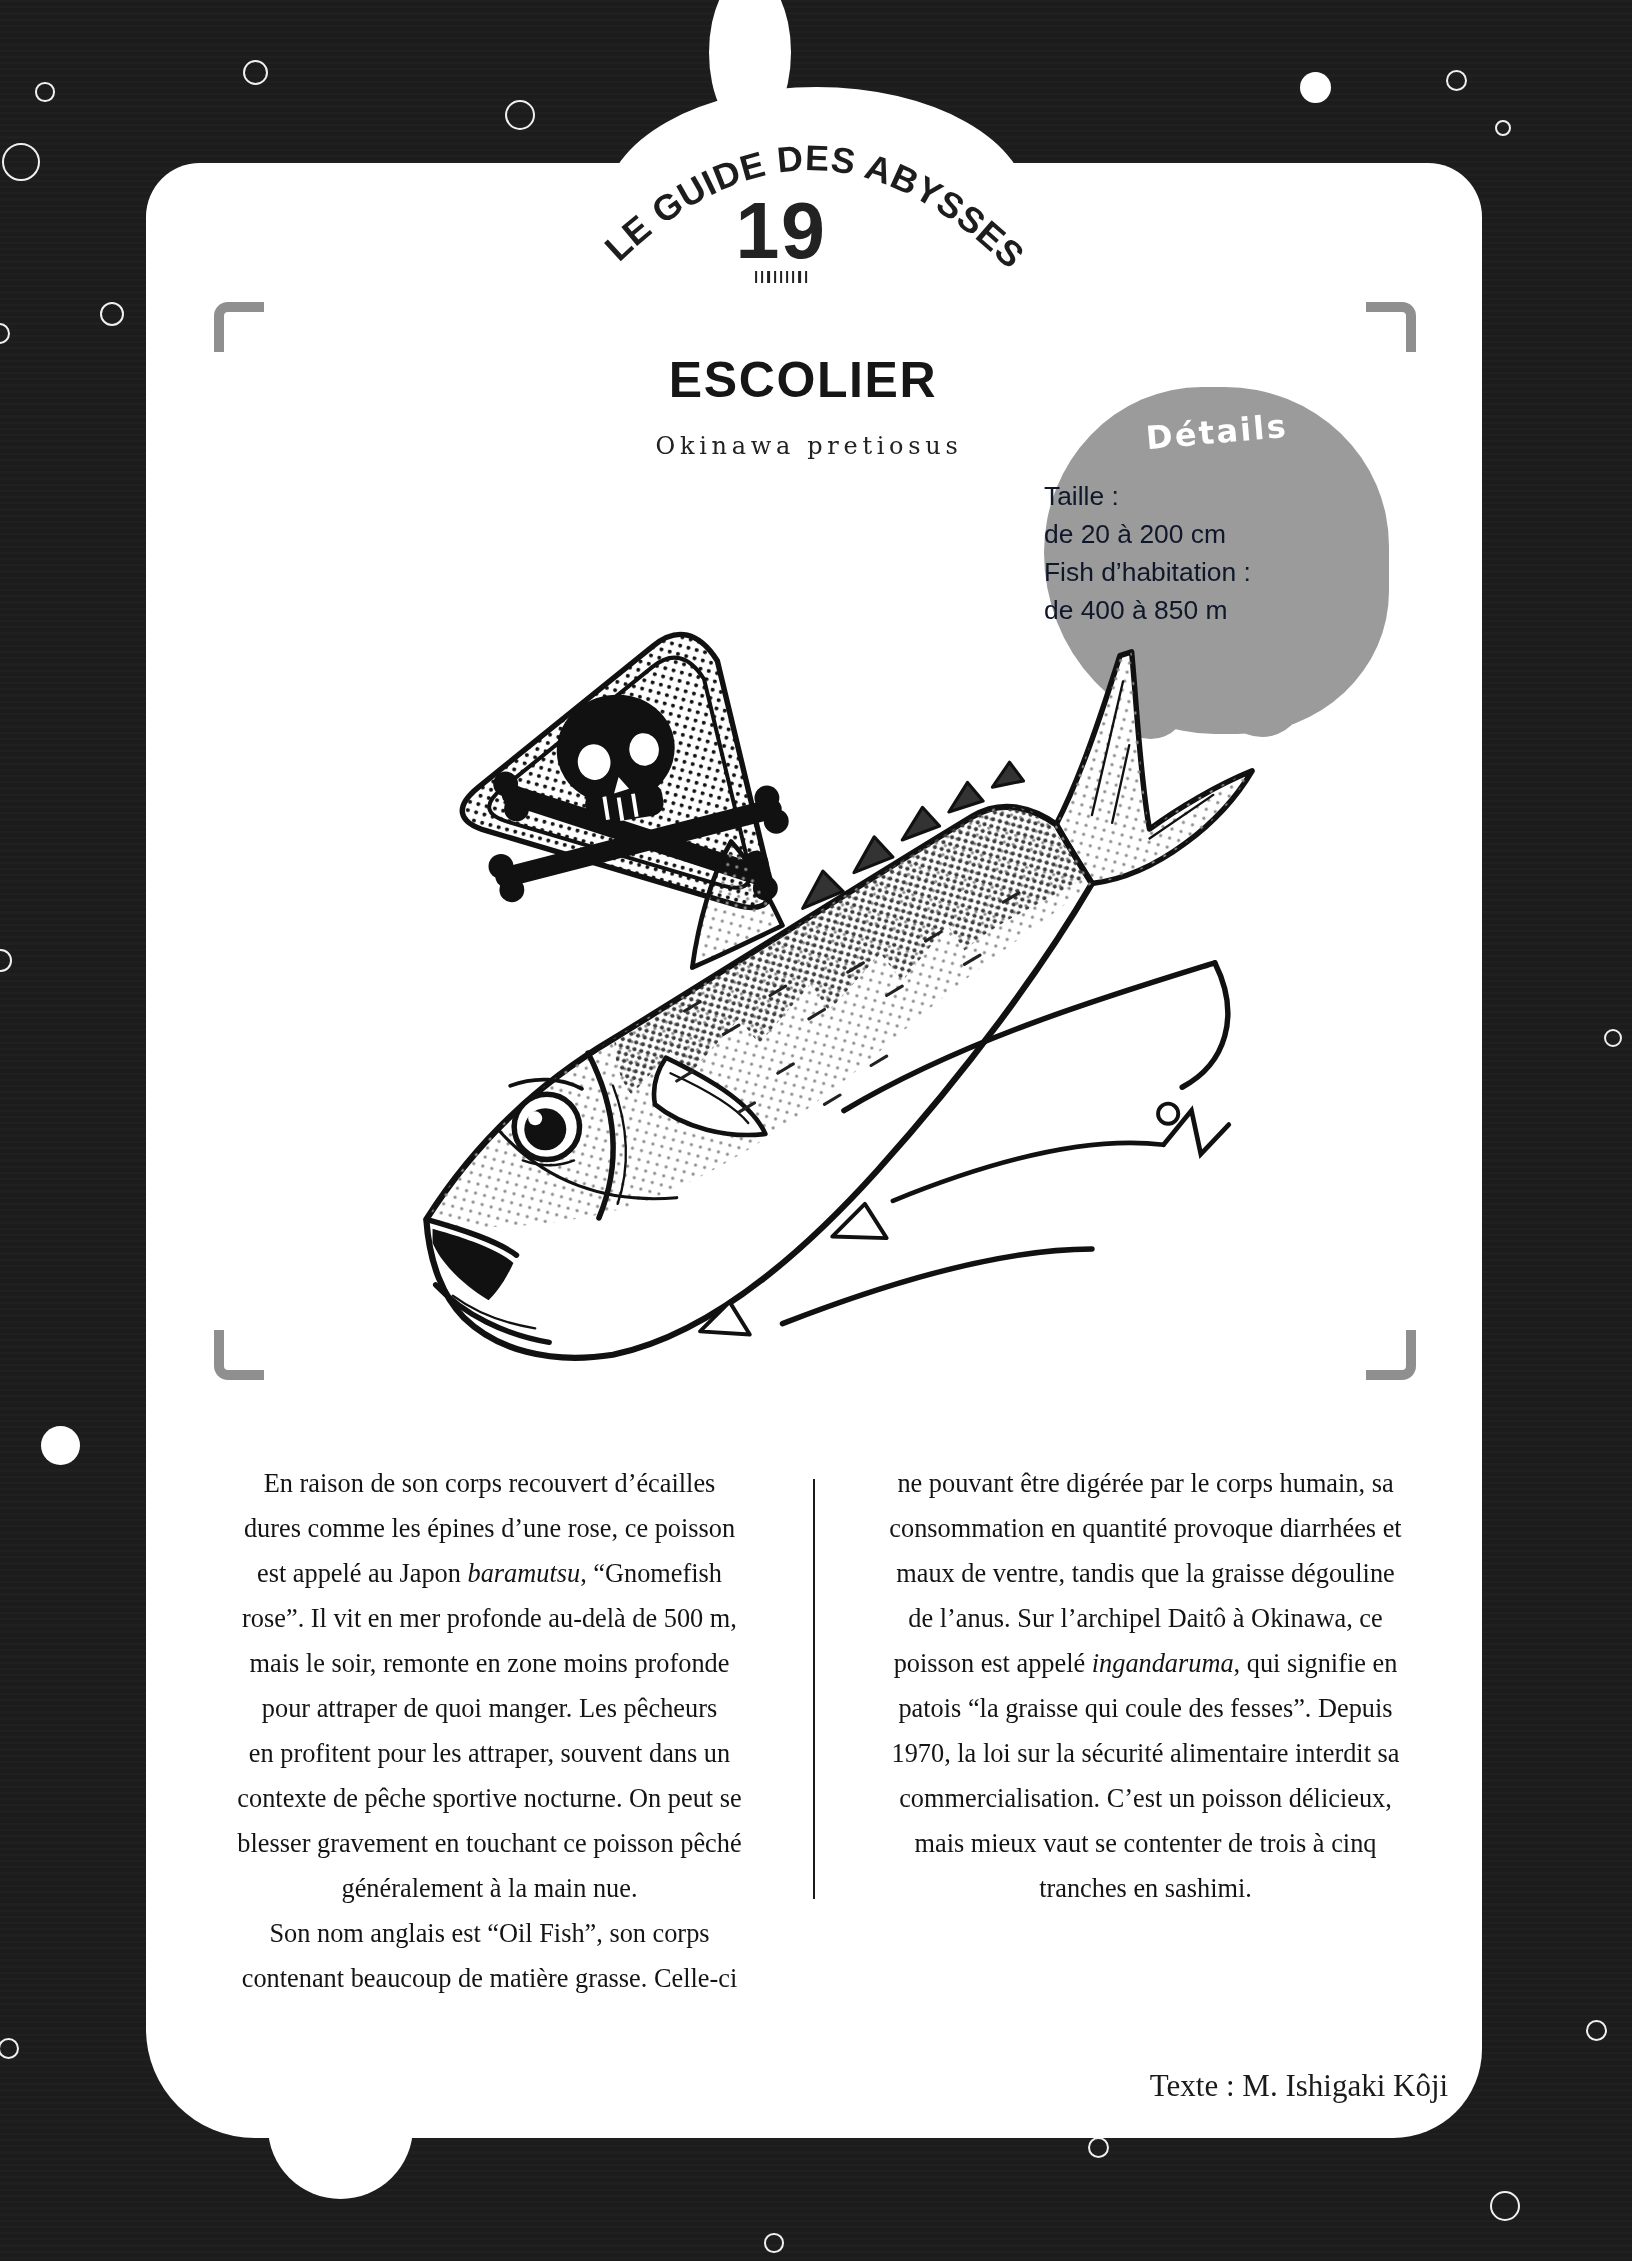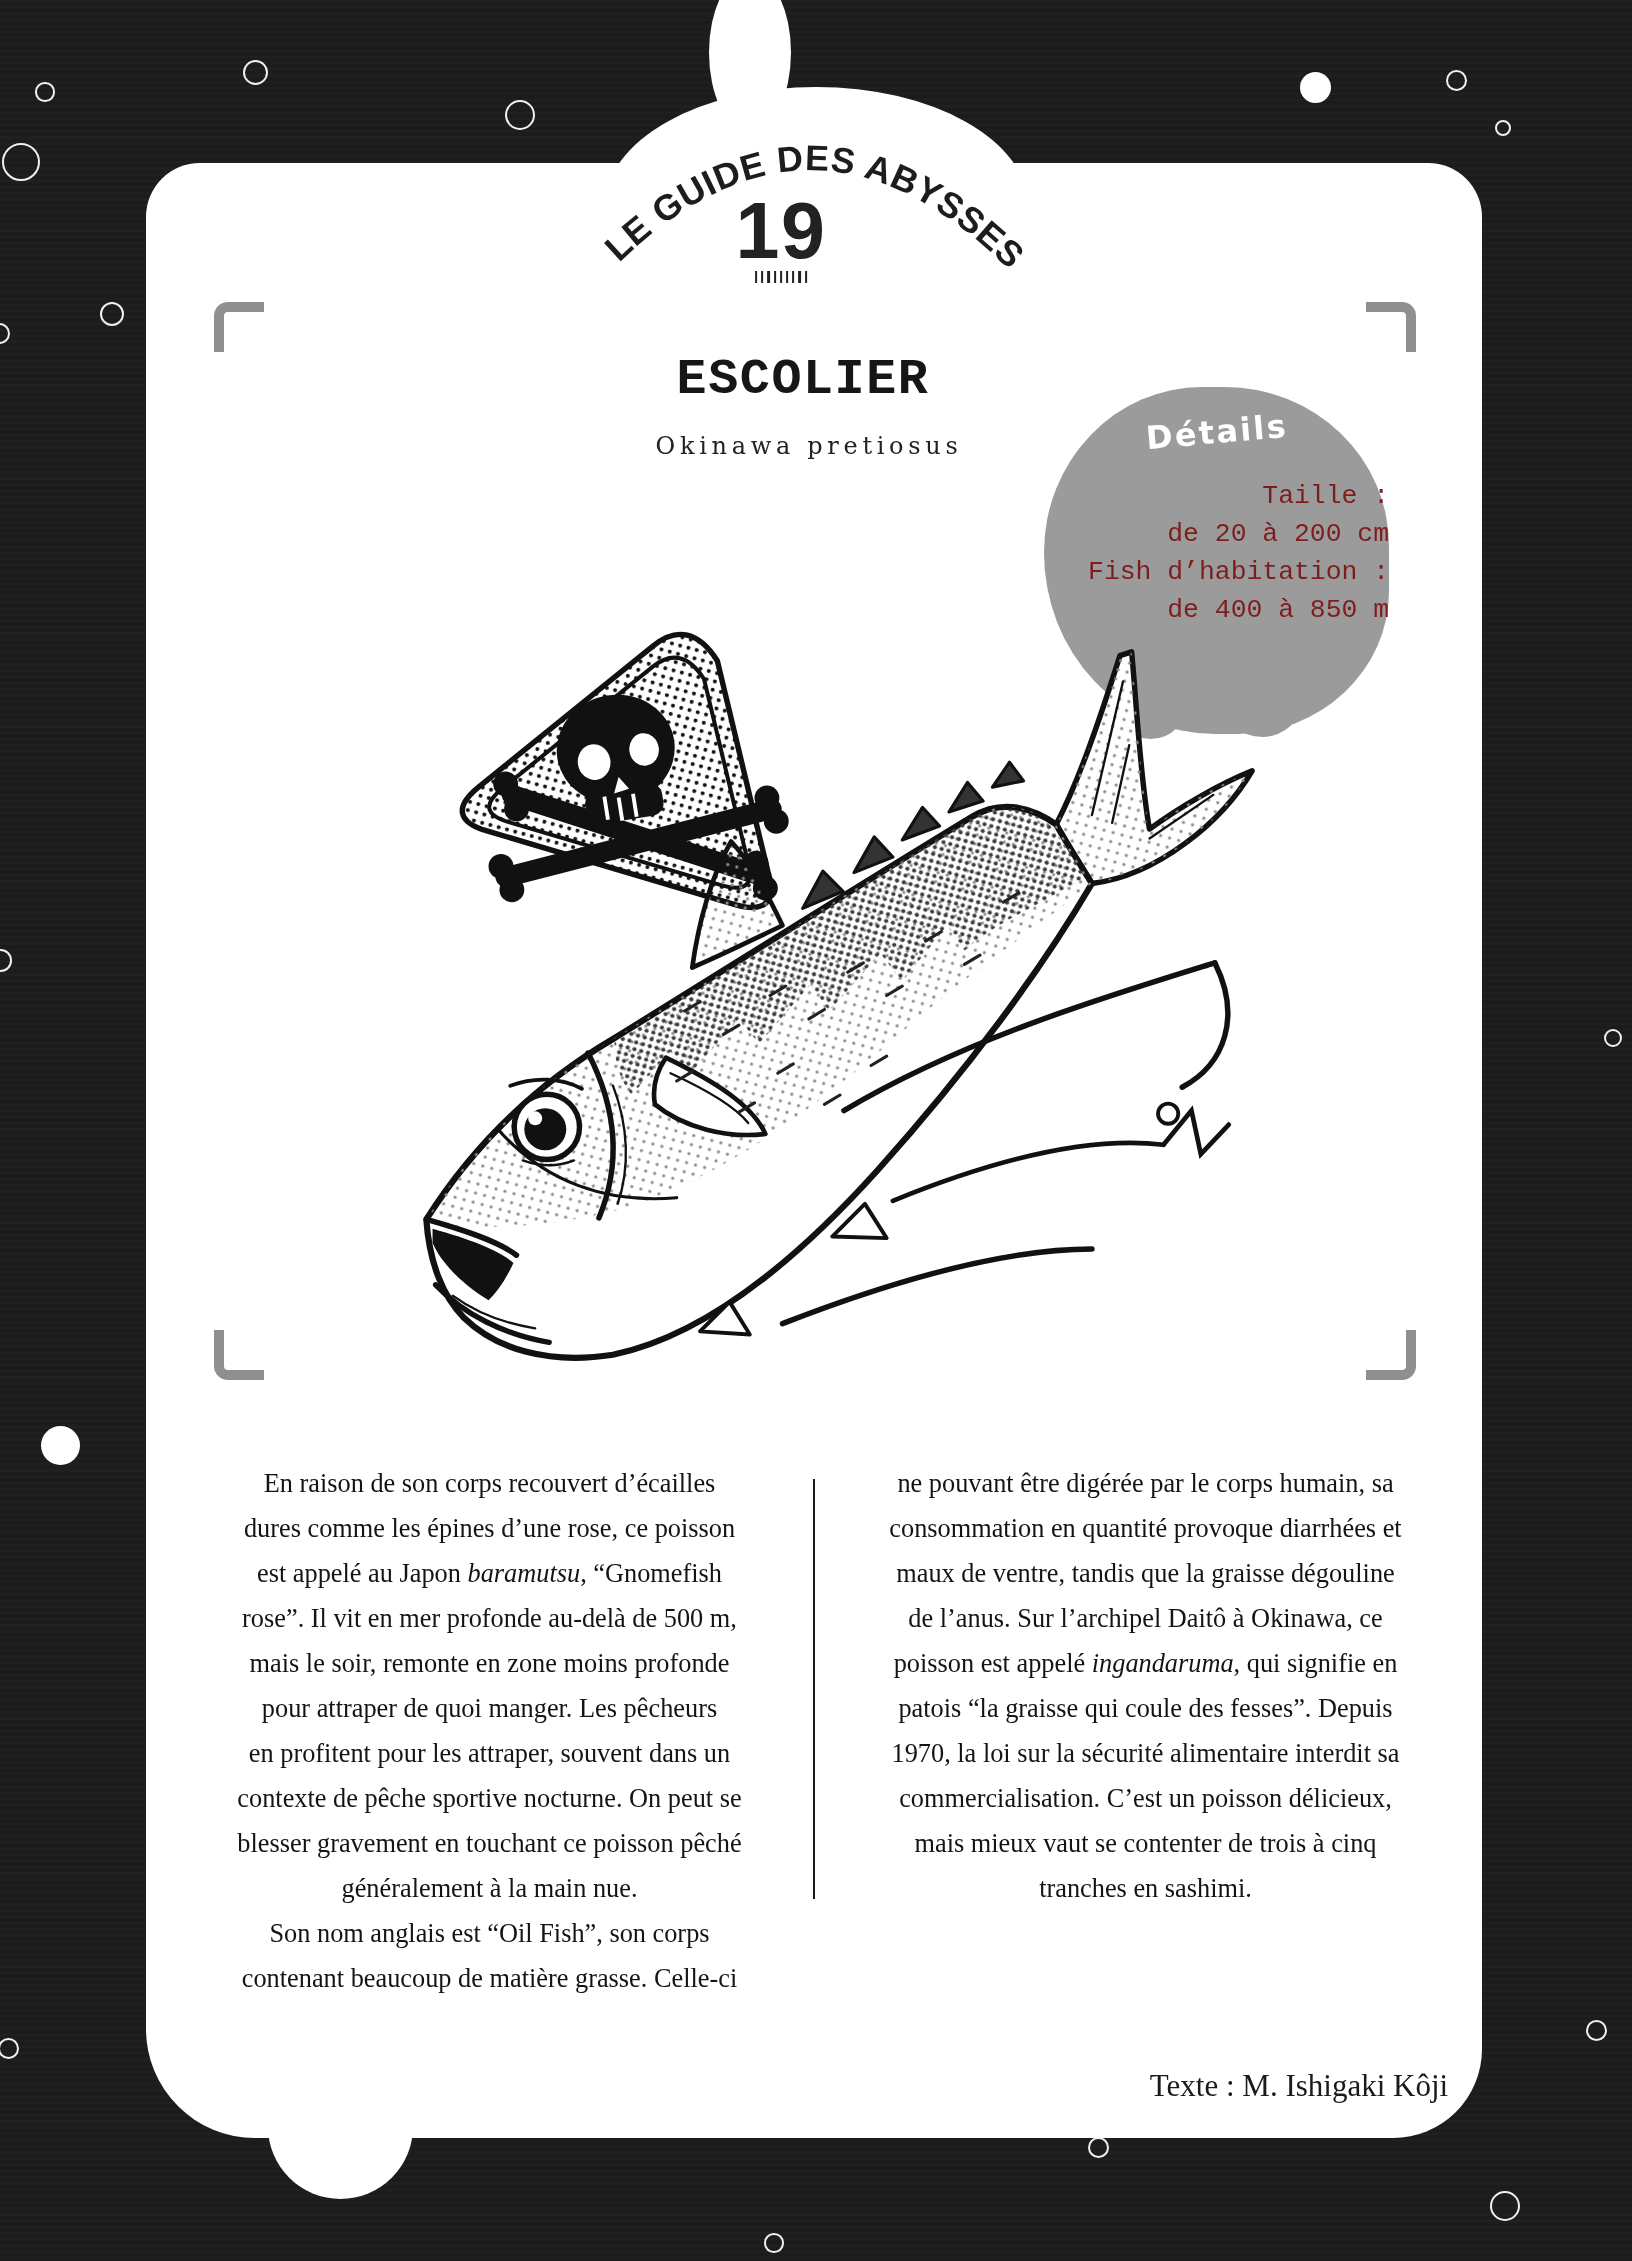--- a/index.html
+++ b/index.html
@@ -26,38 +26,38 @@
   .arch-svg text{font-family:"Liberation Sans",sans-serif;font-weight:bold;font-size:46px;
         fill:#1d1d1d;letter-spacing:1px;}
   .entry-number{position:absolute;left:781px;top:185px;transform:translateX(-50%);
         font-family:"Liberation Sans",sans-serif;font-weight:700;font-size:79px;
         letter-spacing:1.6px;color:#222;z-index:3;}
   .ticks{position:absolute;left:781px;top:271px;transform:translateX(-50%);
         display:flex;gap:3.9px;z-index:3;}
   .ticks span{width:2.3px;height:12.4px;background:#222;}
 
   .page-title{position:absolute;left:803px;top:351px;transform:translateX(-50%);
-        font-family:Liberation Mono, monospace;font-weight:800;font-size:50px;
+        font-family:Liberation Sans, sans-serif;font-weight:800;font-size:50px;
         letter-spacing:1.6px;color:#161616;z-index:3;white-space:nowrap;}
   .sci-name{position:absolute;left:809px;top:432px;transform:translateX(-50%);
         font-family:"DejaVu Serif",serif;font-size:24px;letter-spacing:4.7px;
         color:#222;z-index:3;white-space:nowrap;}
 
   
   .badge{position:absolute;left:1044px;top:387px;width:345px;height:347px;
         background:var(--badge,#9b9b9b);
         border-radius:49% 51% 47% 53% / 51% 49% 44% 56%;z-index:1;}
   .badge .bump{position:absolute;background:var(--badge,#9b9b9b);border-radius:50%;}
   .bump.b1{left:69px;top:277px;width:75px;height:75px;}
   .bump.b2{left:177px;top:271px;width:82px;height:79px;}
   .badge-label{position:absolute;left:50%;top:26.4px;transform:translateX(-50%) rotate(-5deg);
         font-family:"DejaVu Sans",sans-serif;font-weight:bold;font-size:32px;color:#fff;
         letter-spacing:2.3px;white-space:nowrap;}
-  .badge-lines{position:absolute;left:0;right:0;top:90px;text-align:right;color:#7f1d1d;
-        font-size:26.4px;line-height:38px;font-family:Liberation Mono, monospace;}
+  .badge-lines{position:absolute;left:0;right:0;top:90px;text-align:left;color:#0f172a;
+        font-size:26.4px;line-height:38px;font-family:Liberation Sans, sans-serif;}
 
   
   .bracket{position:absolute;width:40px;height:40px;z-index:2;}
   .bracket.tl{left:214px;top:302px;border-top:10px solid var(--bracket,#8f8f8f);
         border-left:10px solid var(--bracket,#8f8f8f);border-top-left-radius:14px;}
   .bracket.tr{left:1366px;top:302px;border-top:10px solid var(--bracket,#8f8f8f);
         border-right:10px solid var(--bracket,#8f8f8f);border-top-right-radius:14px;}
   .bracket.bl{left:214px;top:1330px;border-bottom:10px solid var(--bracket,#8f8f8f);
         border-left:10px solid var(--bracket,#8f8f8f);border-bottom-left-radius:14px;}
   .bracket.br{left:1366px;top:1330px;border-bottom:10px solid var(--bracket,#8f8f8f);

